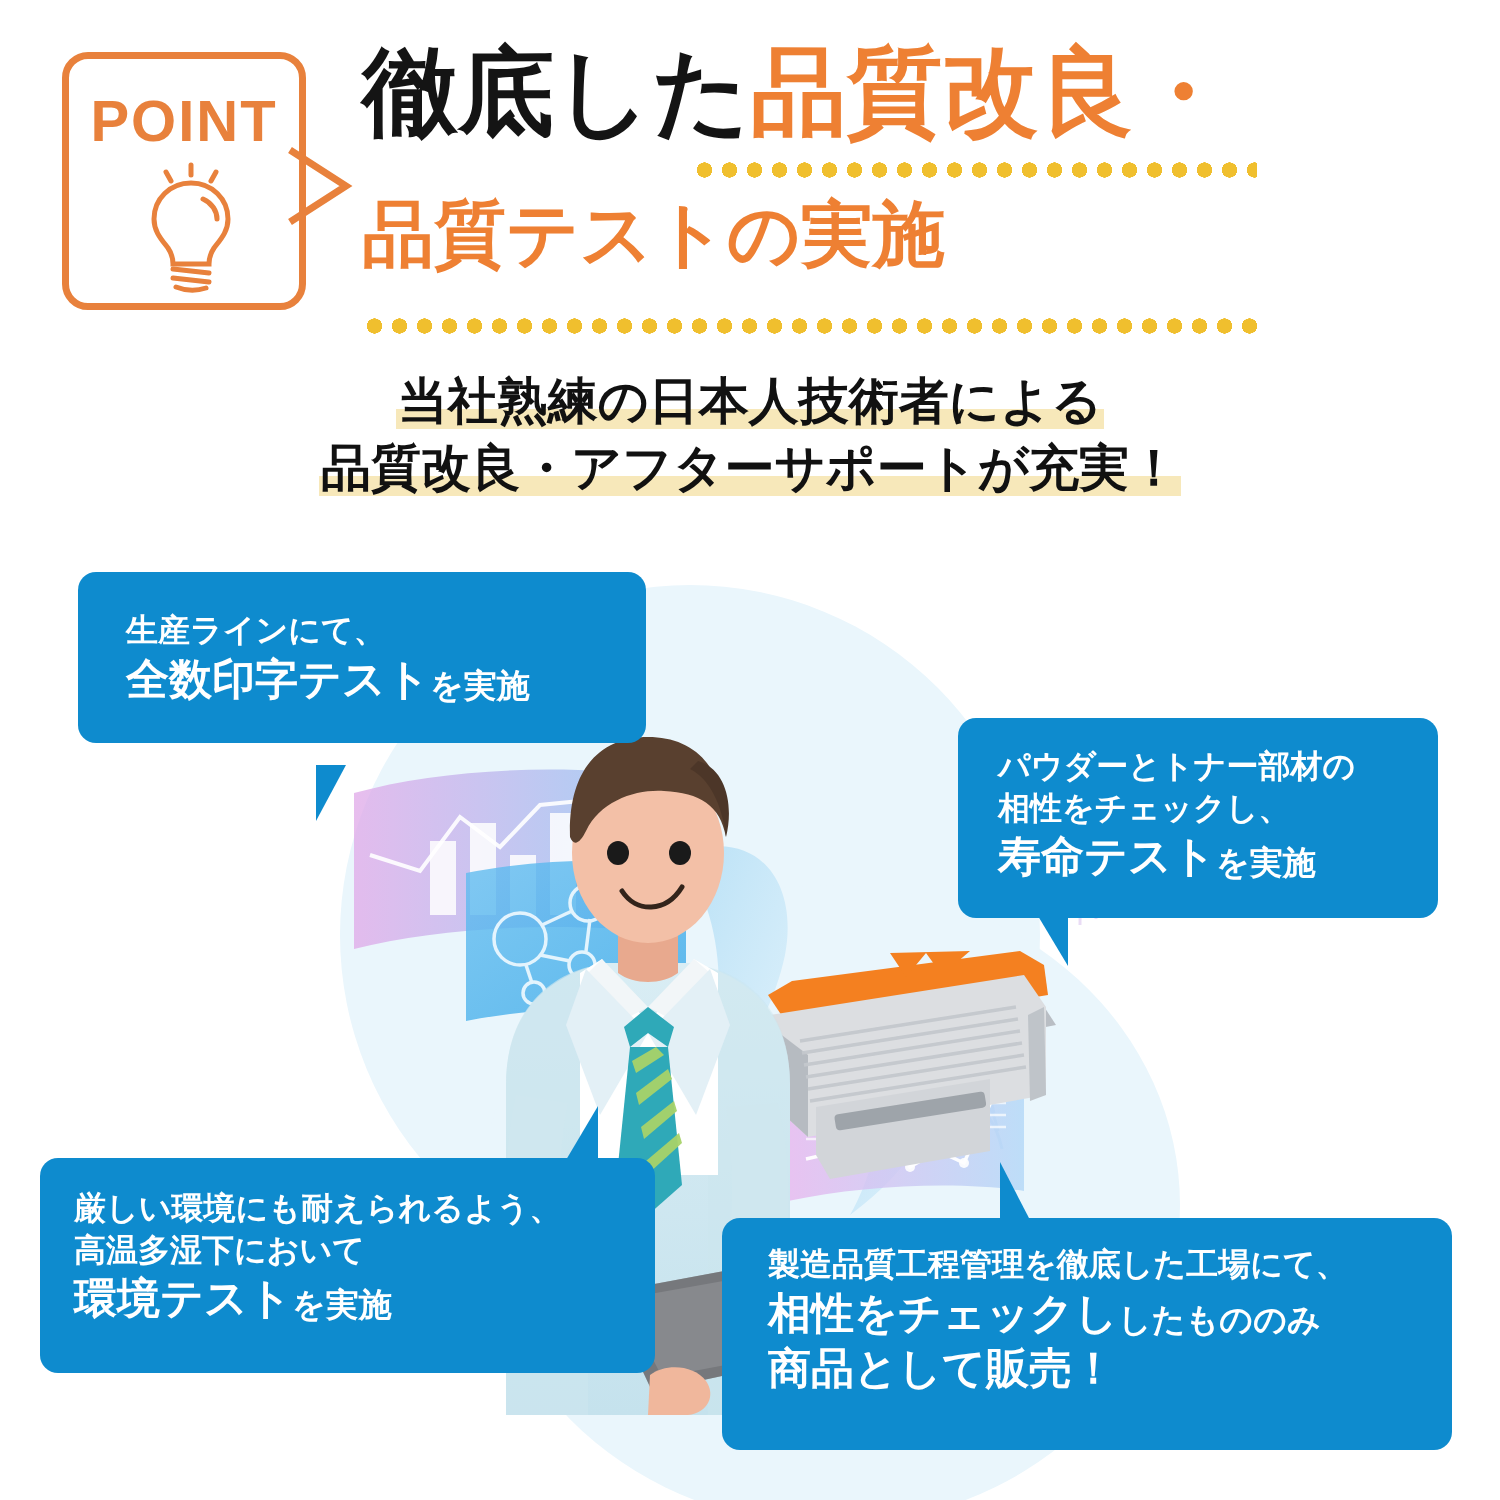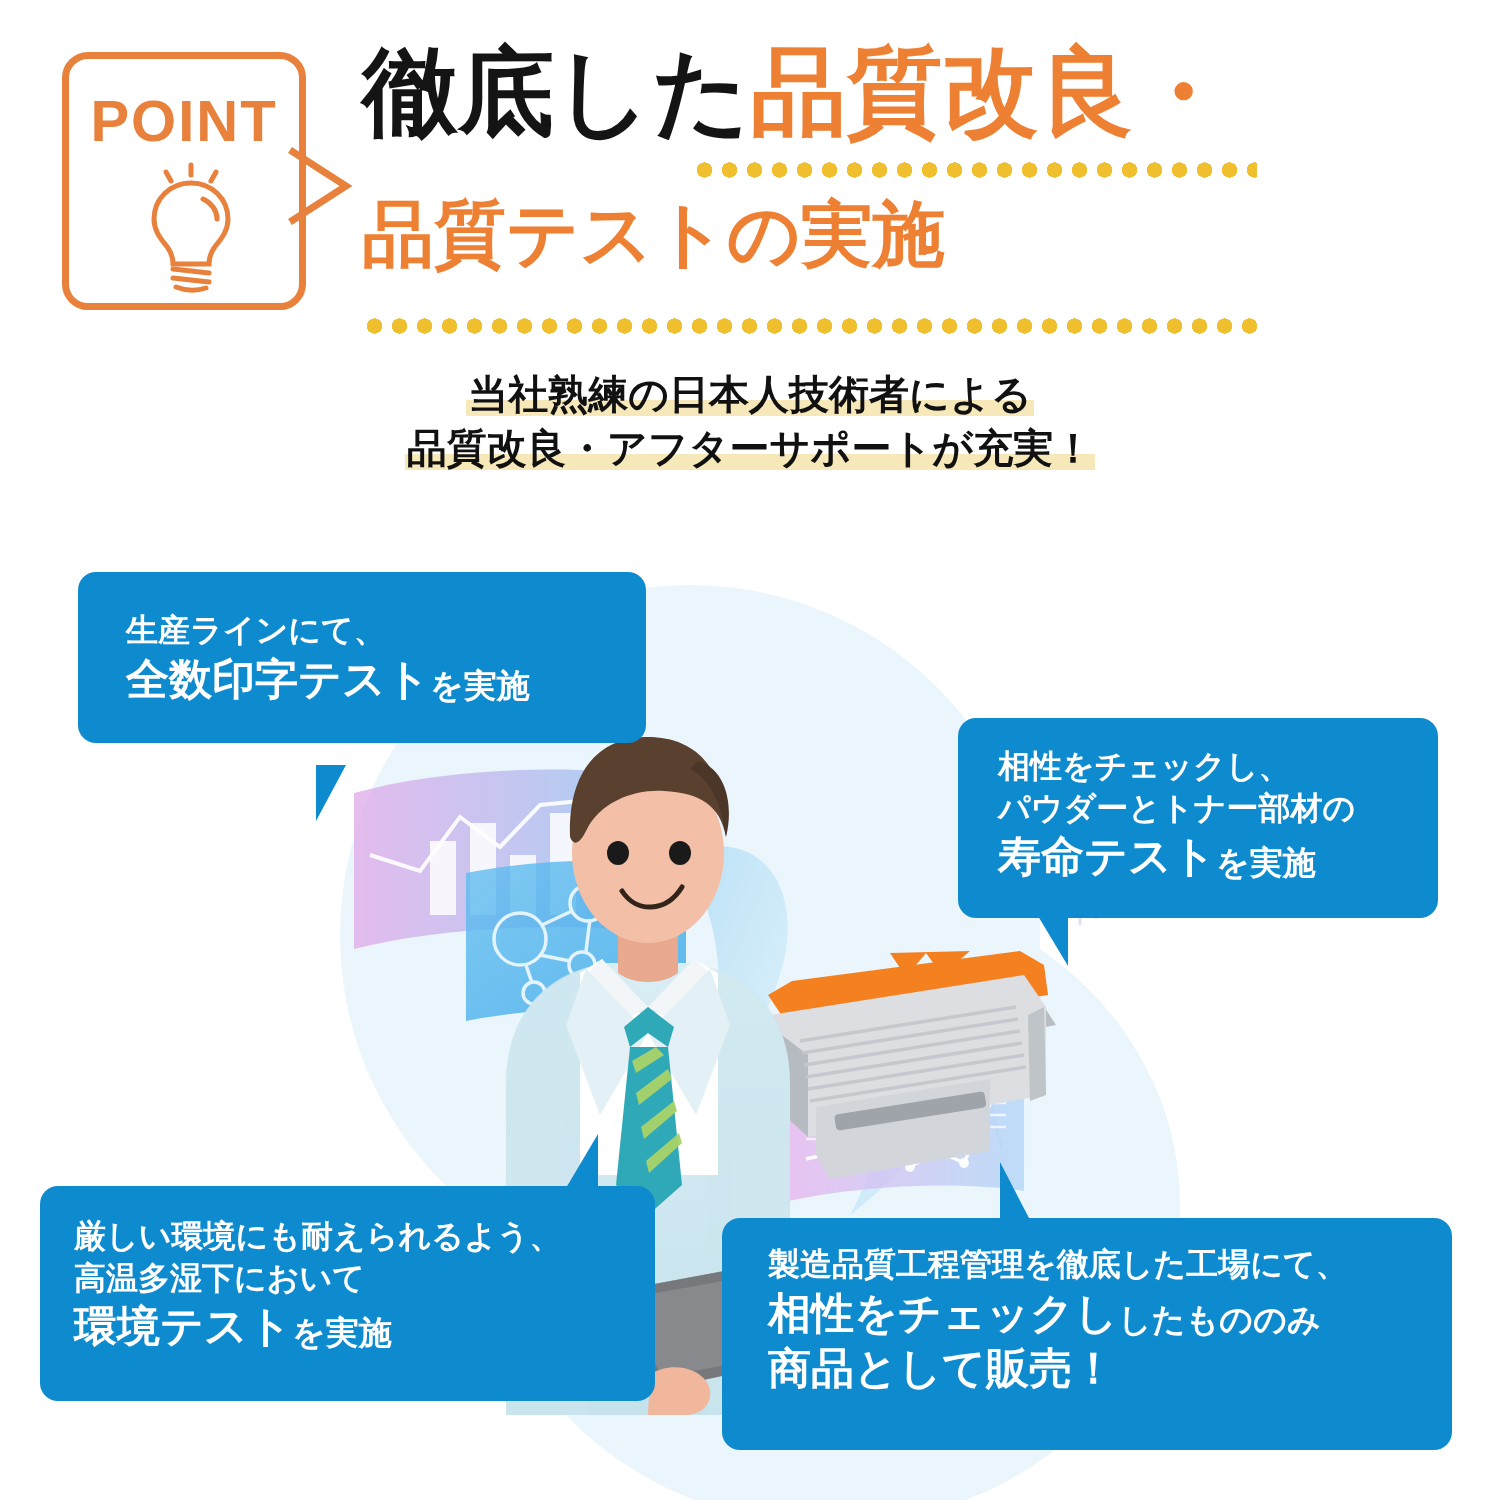--- a/index.html
+++ b/index.html
@@ -34,21 +34,21 @@
   .dots{
     position:absolute;height:16px;
     background-image:radial-gradient(circle closest-side,#F0BF2E 94%,transparent 96%);
     background-size:25px 16px;background-repeat:repeat-x;
   }
   .dots1{left:330px;bottom:-10px;width:565px;}
   .dots2{left:0px;bottom:-12px;width:905px;}
 
   
   .subtitle{position:absolute;left:0;top:368px;width:1500px;text-align:center;}
-  .sub-line{font-size:40px;font-weight:bold;color:#111;line-height:1.34;white-space:nowrap;}
+  .sub-line{font-size:50px;font-weight:bold;color:#111;line-height:1.34;white-space:nowrap;}
   .hi{
     background:linear-gradient(to top,#F7E8BA 0,#F7E8BA 36%,transparent 36%);
     padding:0 2px;
   }
 
   
   .scene{position:absolute;left:330px;top:555px;width:840px;height:860px;}
   .bgcircle{
     position:absolute;left:10px;top:30px;width:700px;height:700px;
     border-radius:50%;background:#EAF6FC;
@@ -65,21 +65,21 @@
   .t-lg{font-size:43px;font-weight:bold;}
   .t-md{font-size:33px;font-weight:bold;}
   .tail{position:absolute;width:0;height:0;}
 
   #bub1{left:78px;top:572px;width:568px;height:171px;padding:38px 0 0 48px;}
   #bub1 .tail{left:238px;top:193px;border-left:30px solid #0E8BCE;border-right:22px solid transparent;border-bottom:56px solid transparent;}
 
   #bub2{left:958px;top:718px;width:480px;height:200px;padding:28px 0 0 40px;}
   #bub2 .tail{left:58px;top:198px;border-right:30px solid #0E8BCE;border-left:22px solid transparent;border-bottom:50px solid transparent;}
 
-  #bub3{left:40px;top:1158px;width:615px;height:215px;padding:30px 0 0 34px;margin-top:28px;}
+  #bub3{left:40px;top:1158px;width:615px;height:215px;padding:30px 0 0 34px;}
   #bub3 .tail{left:508px;top:-52px;border-right:32px solid #0E8BCE;border-left:18px solid transparent;border-top:54px solid transparent;}
 
   #bub4{left:722px;top:1218px;width:730px;height:232px;padding:26px 0 0 46px;}
   #bub4 .tail{left:278px;top:-56px;border-left:30px solid #0E8BCE;border-right:22px solid transparent;border-top:58px solid transparent;}
 
   .nowrapflex{display:flex;align-items:flex-end;}
 </style>
 </head>
 <body>
 
@@ -275,22 +275,22 @@
   <div class="bub" id="bub1">
     <div class="ln t-sm">生産ラインにて、</div>
     <div class="ln nowrapflex">
       <span class="t-lg">全数印字テスト</span>
         <span class="t-md">を実施</span>
     </div>
     <span class="tail"></span>
   </div>
 
   <div class="bub" id="bub2">
+    <div class="ln t-sm">パウダーとトナー部材の</div>
     <div class="ln t-sm">相性をチェックし、</div>
-    <div class="ln t-sm">パウダーとトナー部材の</div>
     <div class="ln nowrapflex">
       <span class="t-lg">寿命テスト</span>
         <span class="t-md">を実施</span>
     </div>
     <span class="tail"></span>
   </div>
 
   <div class="bub" id="bub3">
     <div class="ln t-sm">厳しい環境にも耐えられるよう、</div>
     <div class="ln t-sm">高温多湿下において</div>

